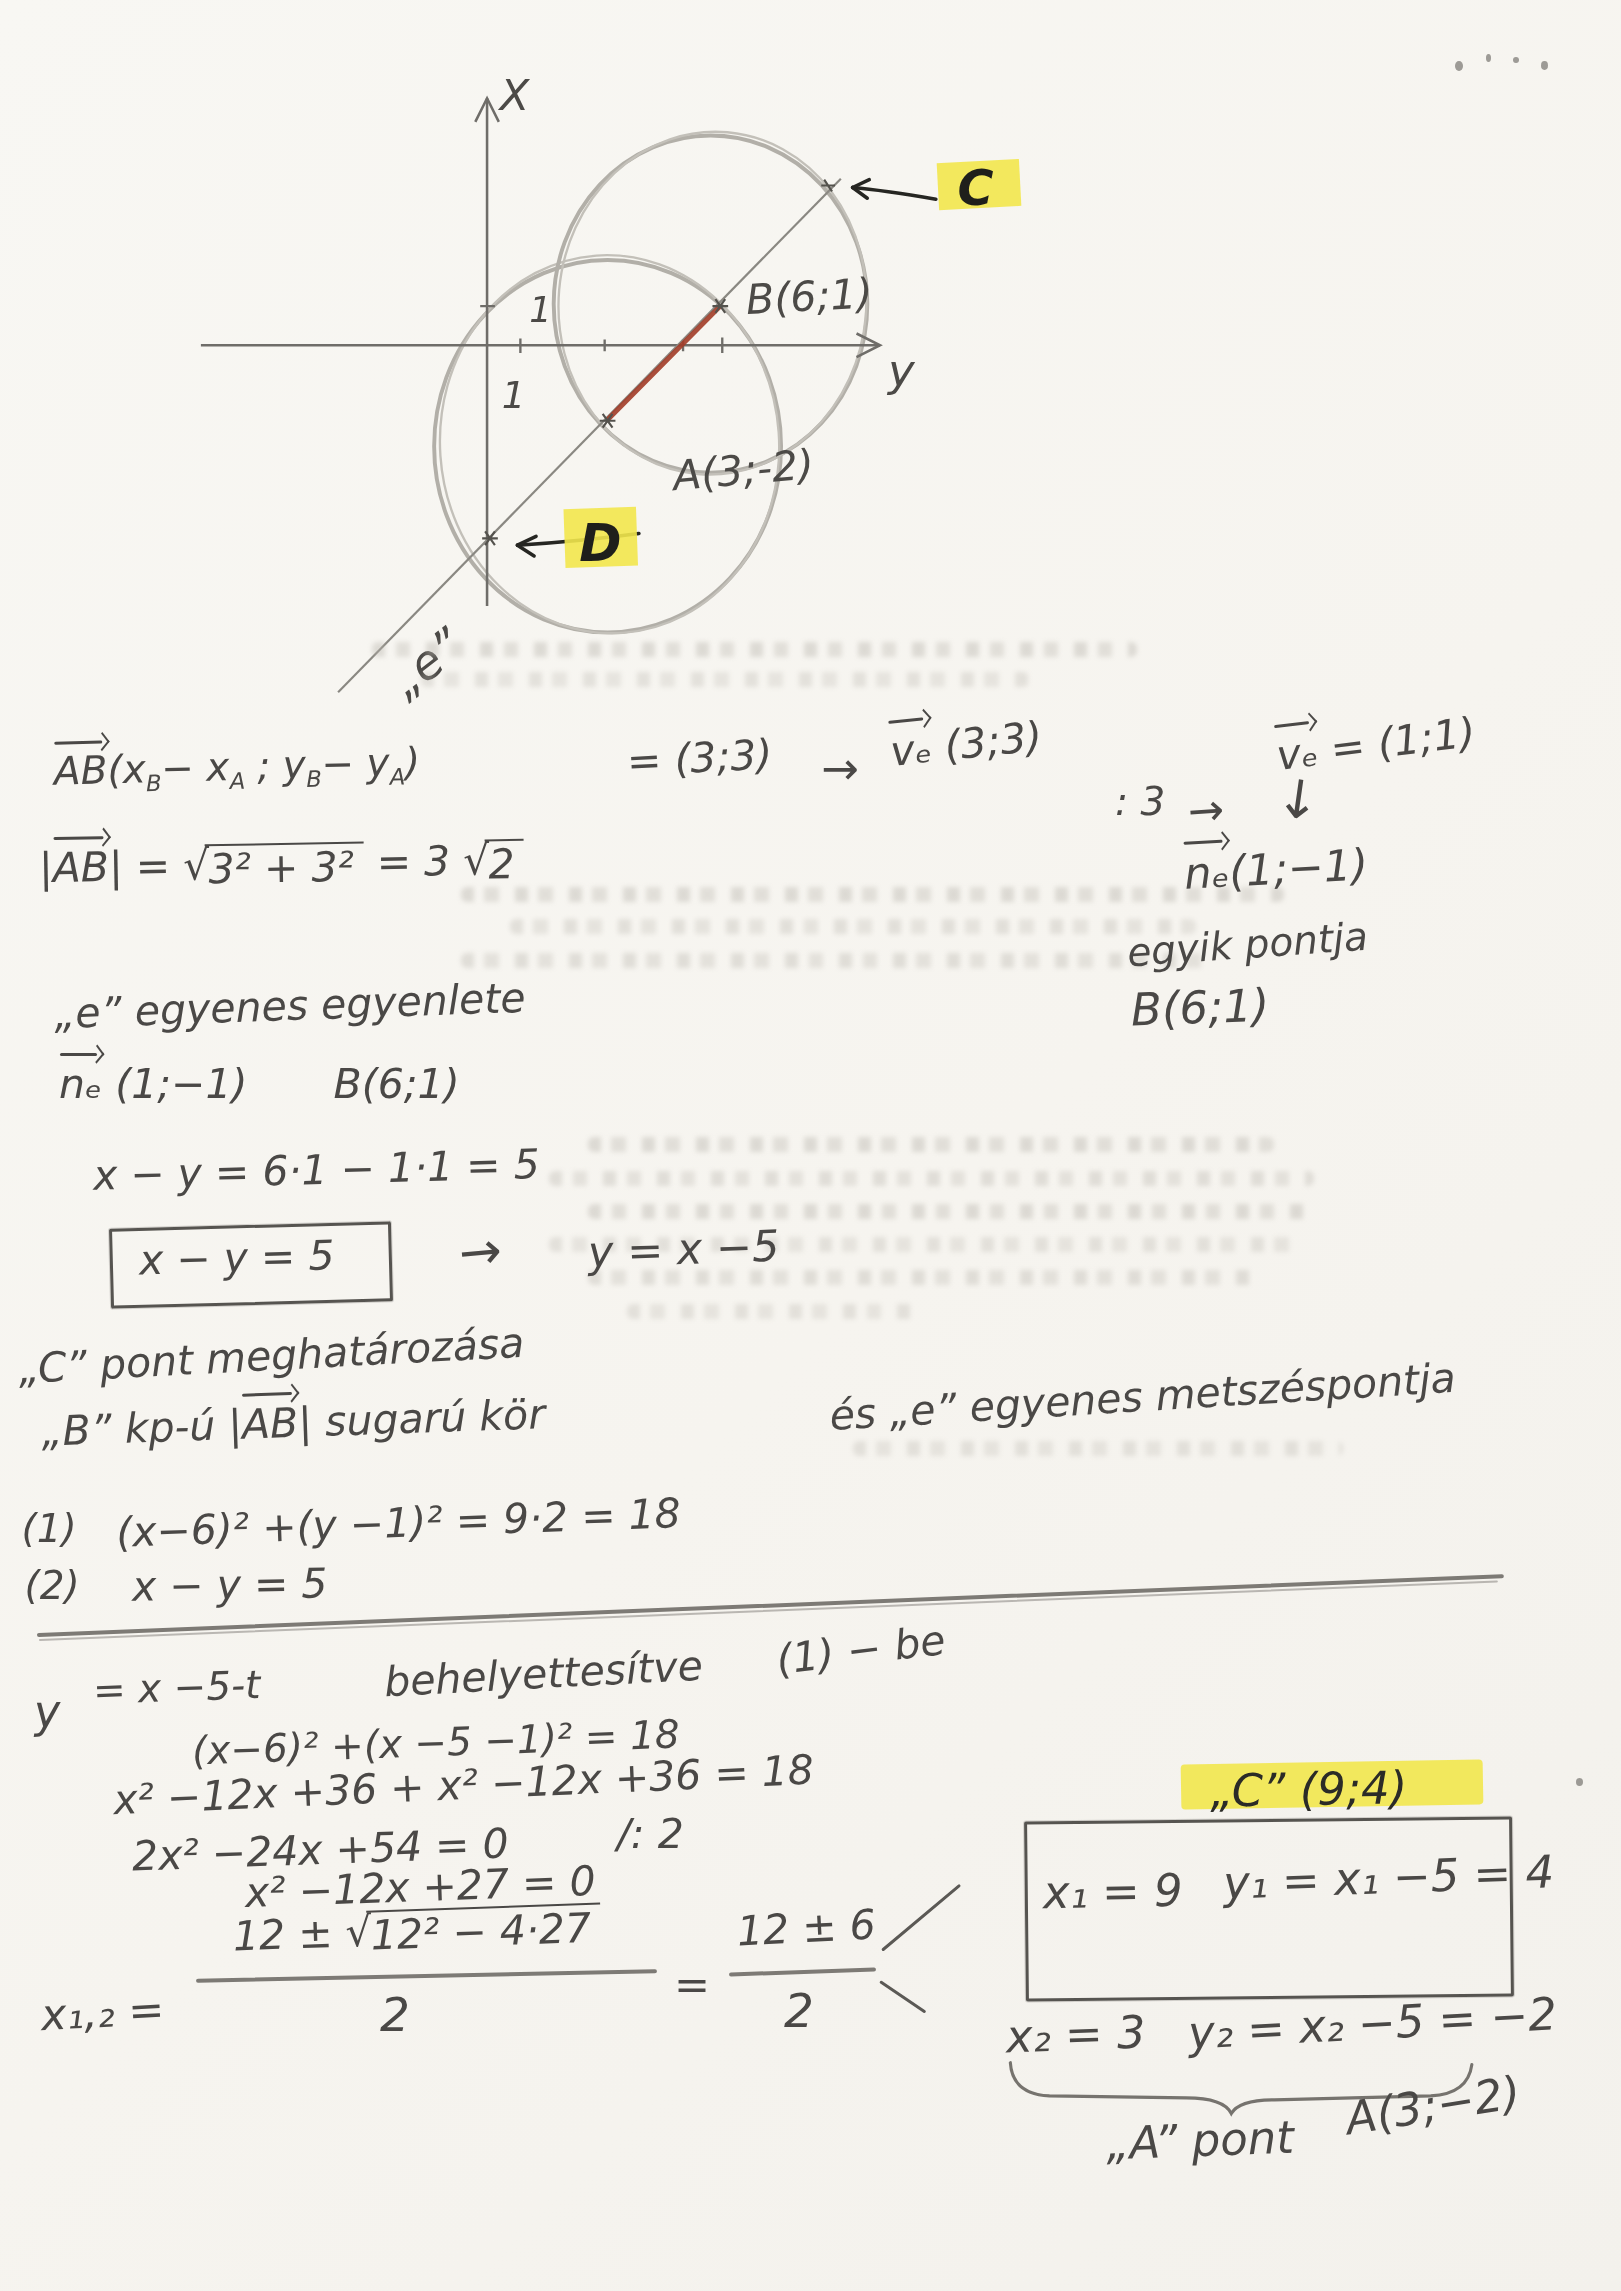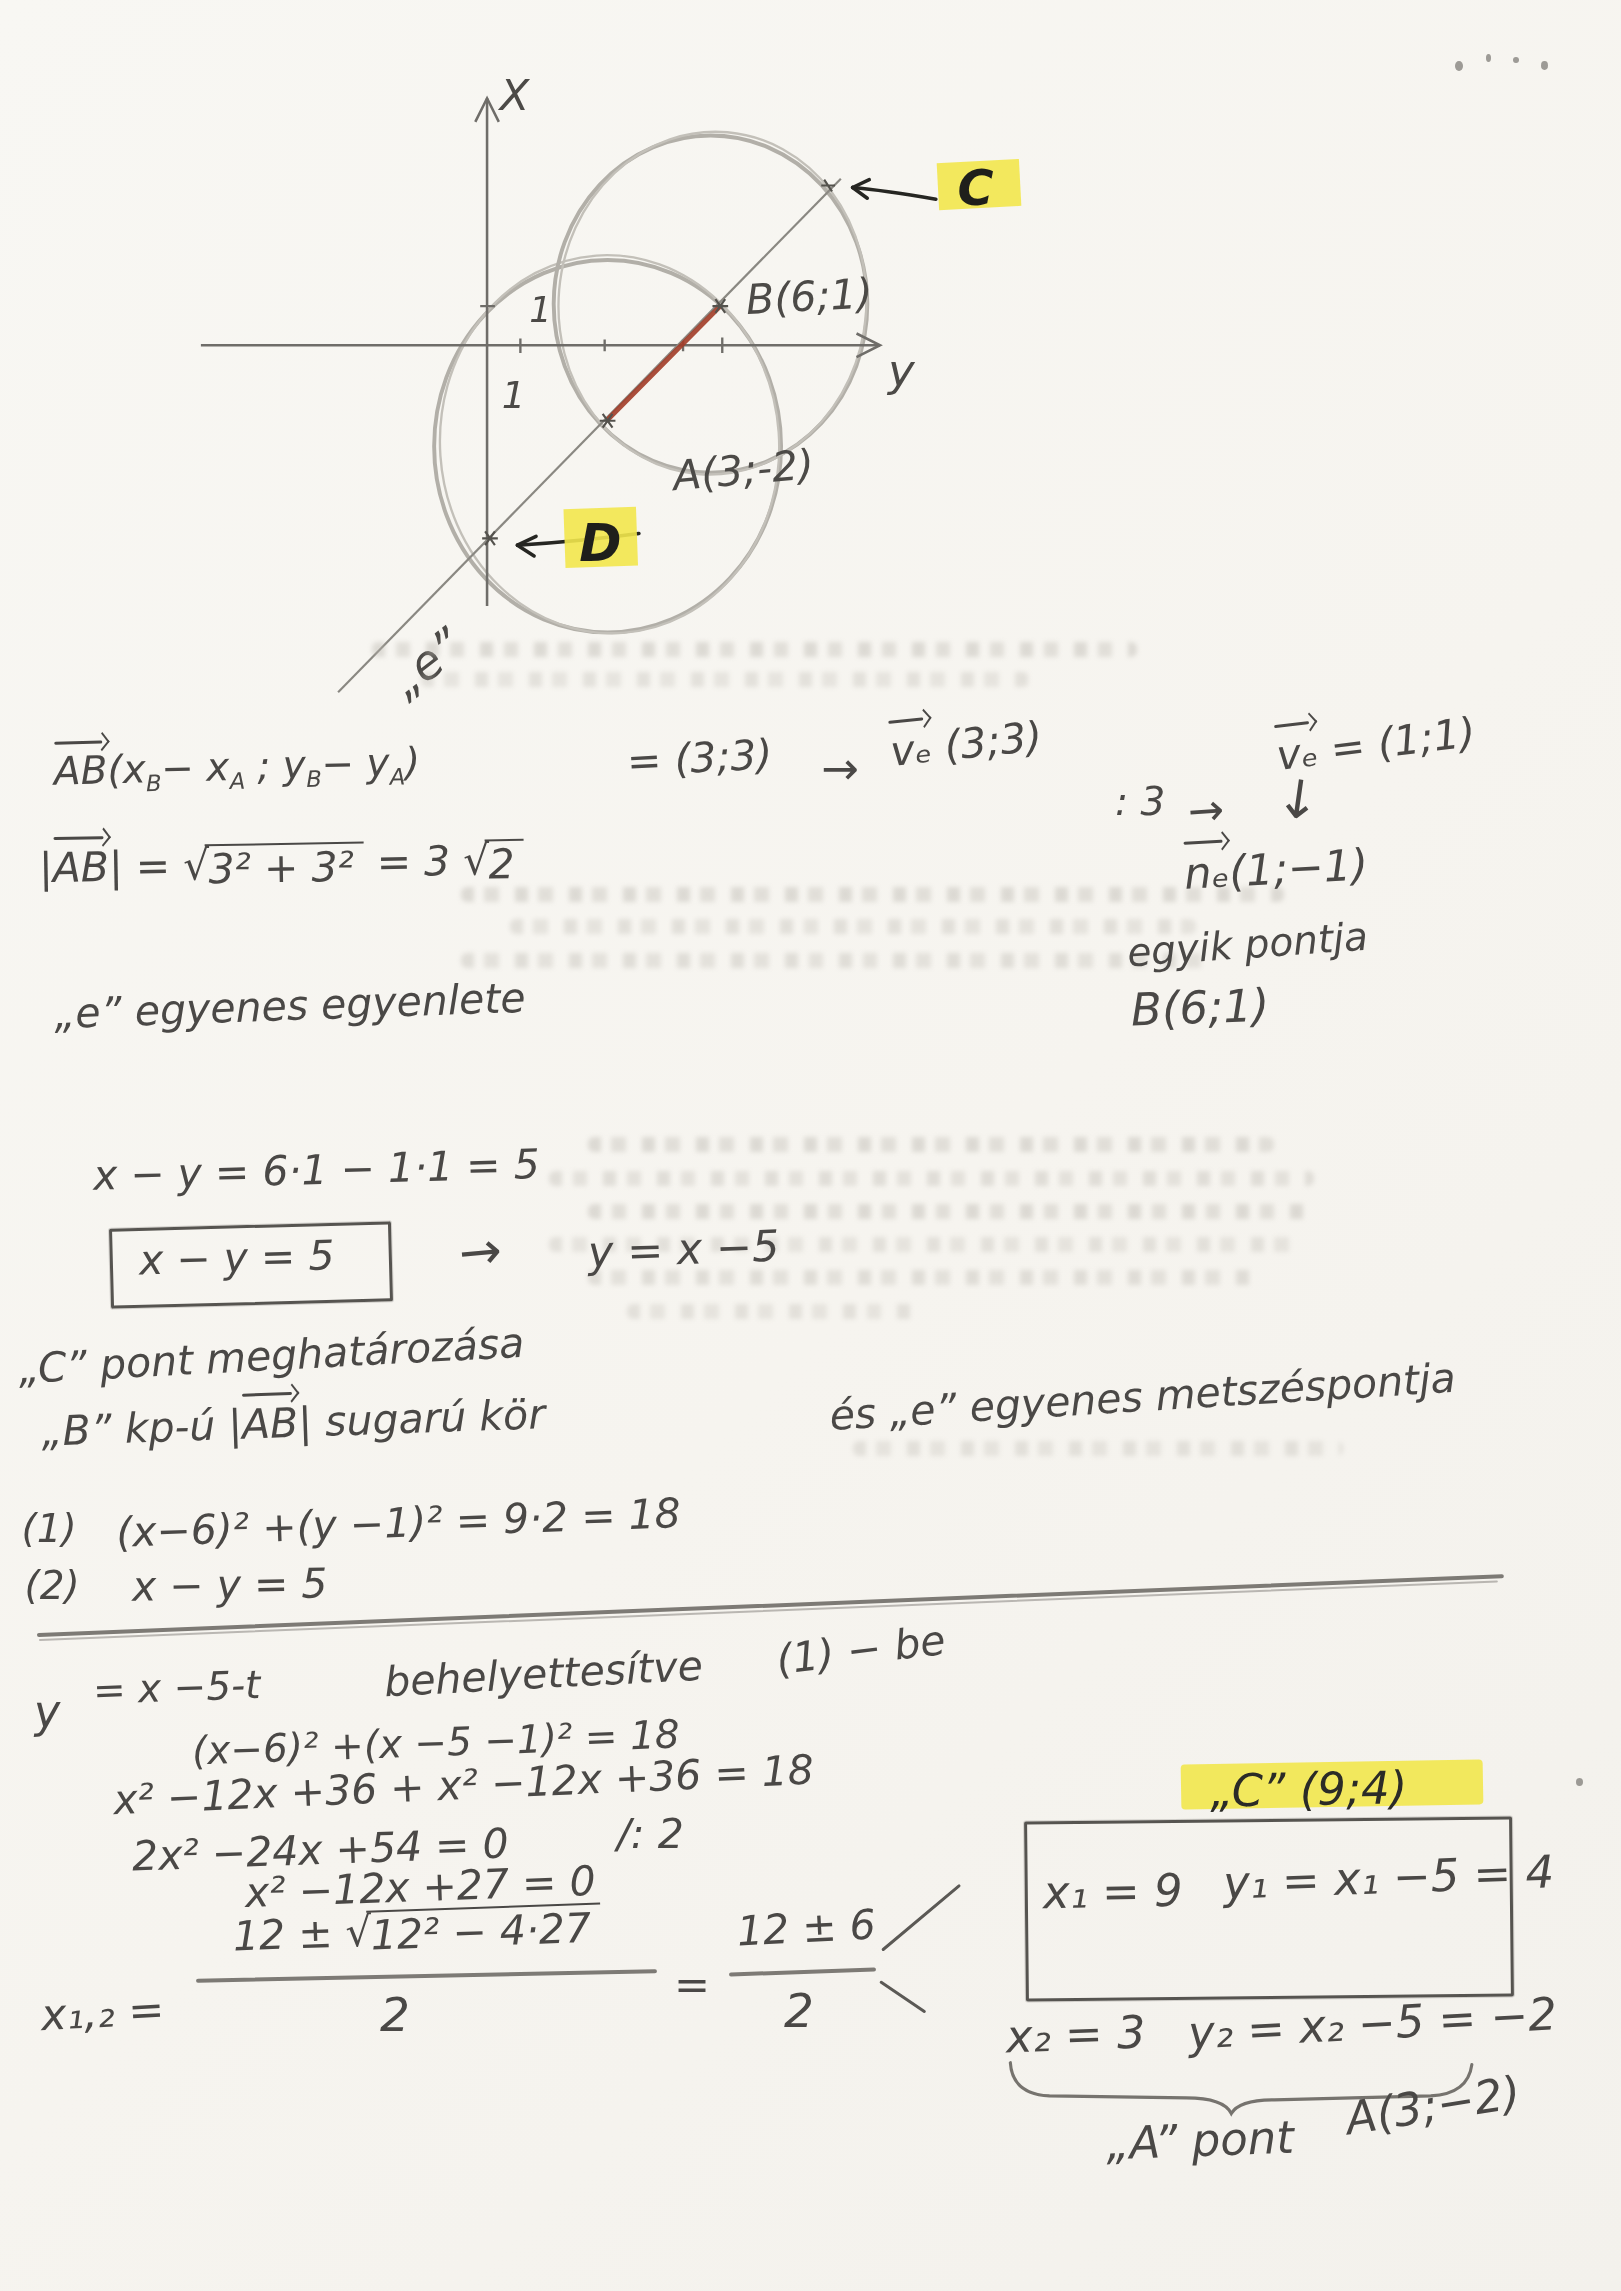--- a/index.html
+++ b/index.html
@@ -128,20 +128,24 @@
   </div>
 
   <div class="hw" style="left:1276px;top:772px;font-size:53px;transform:rotate(8deg);">↓</div>
   <div class="hw" style="left:1184px;top:845px;font-size:43px;transform:rotate(-3deg);">
     <span class="vec">nₑ</span><span>(1;−1)</span>
   </div>
   <div class="hw" style="left:1127px;top:925px;font-size:39px;transform:rotate(-4deg);">egyik pontja</div>
   <div class="hw" style="left:1131px;top:984px;font-size:45px;transform:rotate(-2deg);">B(6;1)</div>
 
   <div class="hw" style="left:54px;top:985px;font-size:41px;transform:rotate(-2deg);">„e” egyenes egyenlete</div>
+  <div class="hw" style="left:59px;top:1061px;font-size:41px;">
+    <span class="vec">nₑ</span> <span>(1;−1)</span>
+    <span style="margin-left:73px;">B(6;1)</span>
+  </div>
   <div class="hw" style="left:93px;top:1149px;font-size:41px;transform:rotate(-1.5deg);">x − y = 6·1 − 1·1 = 5</div>
   <div class="pencil-box" style="left:110px;top:1225px;width:276px;height:74px;transform:rotate(-1.5deg);"></div>
   <div class="hw" style="left:139px;top:1237px;font-size:41px;transform:rotate(-1.5deg);">x − y = 5</div>
   <div class="hw" style="left:459px;top:1225px;font-size:51px;transform:rotate(-5deg);">→</div>
   <div class="hw" style="left:588px;top:1227px;font-size:43px;transform:rotate(-2deg);">y = x −5</div>
 
   <div class="hw" style="left:17.6px;top:1335px;font-size:41px;transform:rotate(-3deg);">„C” pont meghatározása</div>
   <div class="hw" style="left:41px;top:1400px;font-size:41px;transform:rotate(-2deg);">
     <span>„B” kp-ú  |</span><span class="vec">AB</span><span>|  sugarú kör</span>
   </div>

